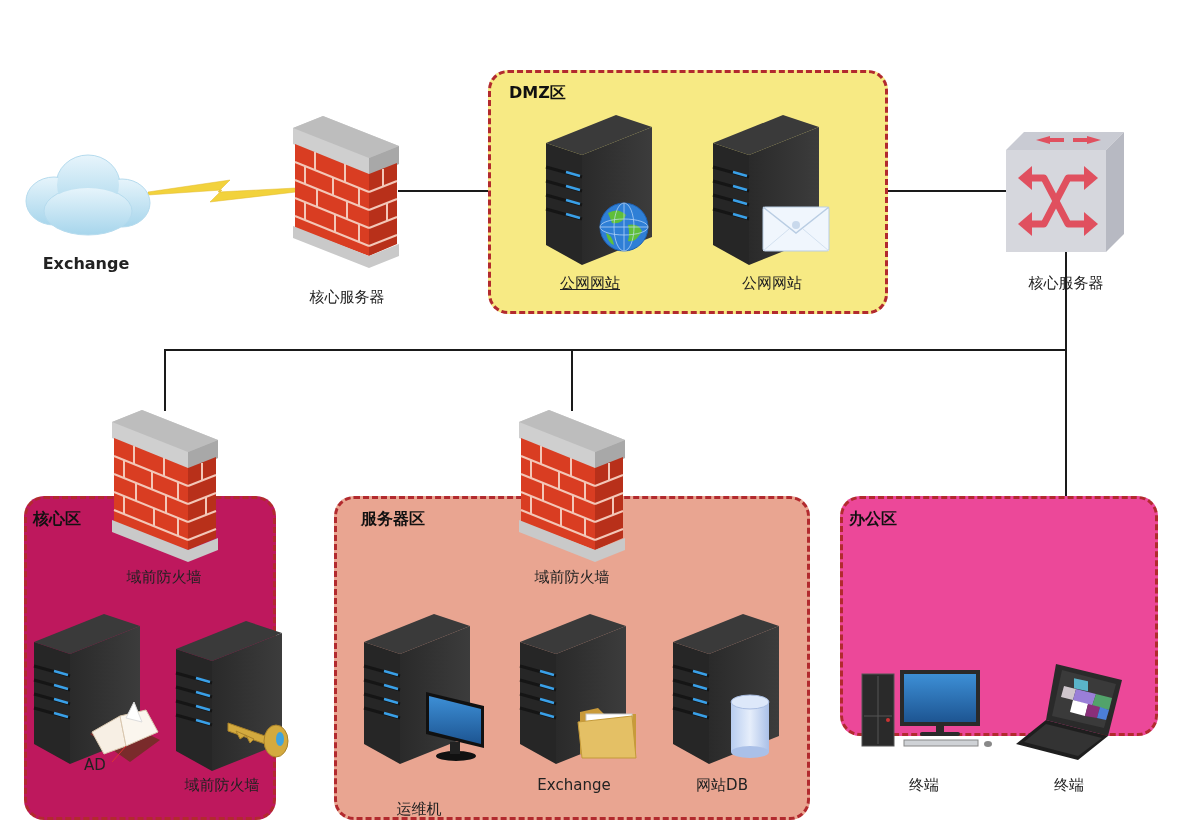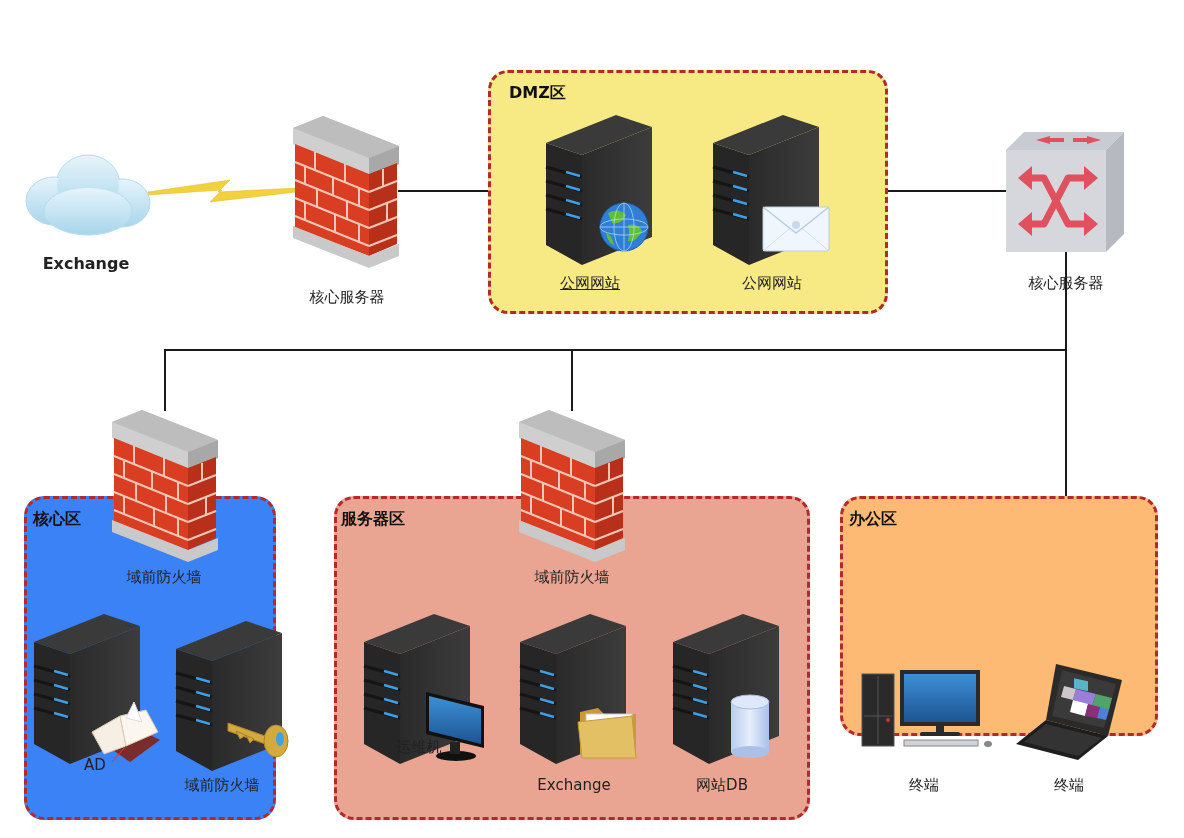--- a/index.html
+++ b/index.html
@@ -170,21 +170,21 @@
     <g fill="#e0505f">
       <polygon points="12,46 26,34 26,58"></polygon>
       <polygon points="12,92 26,80 26,104"></polygon>
       <polygon points="92,46 78,34 78,58"></polygon>
       <polygon points="92,92 78,80 78,104"></polygon>
     </g>
   </svg>
 </div>
 <div class="label" style="left:1066px;top:274px;">核心服务器</div>
 
-<div class="zone" style="left:24px;top:496px;width:252px;height:324px;background:#3b82f6;">
+<div class="zone" style="left:24px;top:496px;width:252px;height:324px;background:#be185d;">
   <div class="zone-title" style="left:6px;">核心区</div>
 </div>
 <div class="abs" style="left:112px;top:410px;">
   <svg width="108" height="155">
       <use href="#firewall"></use>
     </svg>
 </div>
 <div class="label" style="left:164px;top:568px;">域前防火墙</div>
 
 <div class="abs" style="left:34px;top:614px;">
@@ -206,39 +206,39 @@
       <polygon points="52,102 92,116 92,124 52,110"></polygon>
       <polygon points="60,110 64,118 70,114 74,122 78,118"></polygon>
       <ellipse cx="100" cy="120" rx="12" ry="16"></ellipse>
     </g>
     <ellipse cx="104" cy="118" rx="4" ry="7" fill="#3fa3dd"></ellipse>
   </svg>
 </div>
 <div class="label" style="left:222px;top:776px;">域前防火墙</div>
 
 <div class="zone" style="left:334px;top:496px;width:476px;height:324px;background:#e9a591;">
-  <div class="zone-title" style="left:4px;">服务器区</div>
+  <div class="zone-title" style="left:24px;">服务器区</div>
 </div>
 <div class="abs" style="left:519px;top:410px;">
   <svg width="108" height="155">
       <use href="#firewall"></use>
     </svg>
 </div>
 <div class="label" style="left:572px;top:568px;">域前防火墙</div>
 
 <div class="abs" style="left:364px;top:614px;">
   <svg width="125" height="150">
     <use href="#server"></use>
     <ellipse cx="92" cy="142" rx="20" ry="5" fill="#111"></ellipse>
     <rect x="86" y="128" width="10" height="12" fill="#222"></rect>
     <polygon points="62,78 120,92 120,134 62,120" fill="#111"></polygon>
     <polygon points="65,82 117,95 117,130 65,117" fill="url(#monScreen)"></polygon>
   </svg>
 </div>
-<div class="label" style="left:419px;top:738px;text-align:center;">运维机</div>
+<div class="label" style="left:419px;top:800px;text-align:center;">运维机</div>
 
 <div class="abs" style="left:520px;top:614px;">
   <svg width="125" height="150">
     <use href="#server"></use>
     <polygon points="60,98 78,94 84,100 116,100 116,140 60,140" fill="#c99a3a"></polygon>
     <rect x="66" y="100" width="46" height="30" fill="#fff" stroke="#ccc"></rect>
     <polygon points="58,108 112,102 116,144 62,144" fill="#e4c065" stroke="#c49a3a"></polygon>
   </svg>
 </div>
 <div class="label" style="left:574px;top:776px;text-align:right;">Exchange</div>
@@ -246,21 +246,21 @@
 <div class="abs" style="left:673px;top:614px;">
   <svg width="125" height="150">
     <use href="#server"></use>
     <rect x="58" y="88" width="38" height="50" fill="url(#dbGrad)"></rect>
     <ellipse cx="77" cy="138" rx="19" ry="6" fill="#aac0e8"></ellipse>
     <ellipse cx="77" cy="88" rx="19" ry="7" fill="#dde8fa" stroke="#a9bde2"></ellipse>
   </svg>
 </div>
 <div class="label" style="left:722px;top:776px;">网站DB</div>
 
-<div class="zone" style="left:840px;top:496px;width:318px;height:240px;background:#fdba74;">
+<div class="zone" style="left:840px;top:496px;width:318px;height:240px;background:#ec4899;">
   <div class="zone-title" style="left:6px;">办公区</div>
 </div>
 <div class="abs" style="left:860px;top:668px;">
   <svg width="140" height="90">
     <rect x="2" y="6" width="32" height="72" fill="#2a2a2a" stroke="#555"></rect>
     <line x1="18" y1="8" x2="18" y2="76" stroke="#555"></line>
     <line x1="4" y1="48" x2="32" y2="48" stroke="#555"></line>
     <circle cx="28" cy="52" r="2" fill="#c33"></circle>
     <rect x="40" y="2" width="80" height="56" fill="#2a2a2a"></rect>
     <rect x="44" y="6" width="72" height="48" fill="url(#monScreen)"></rect>

